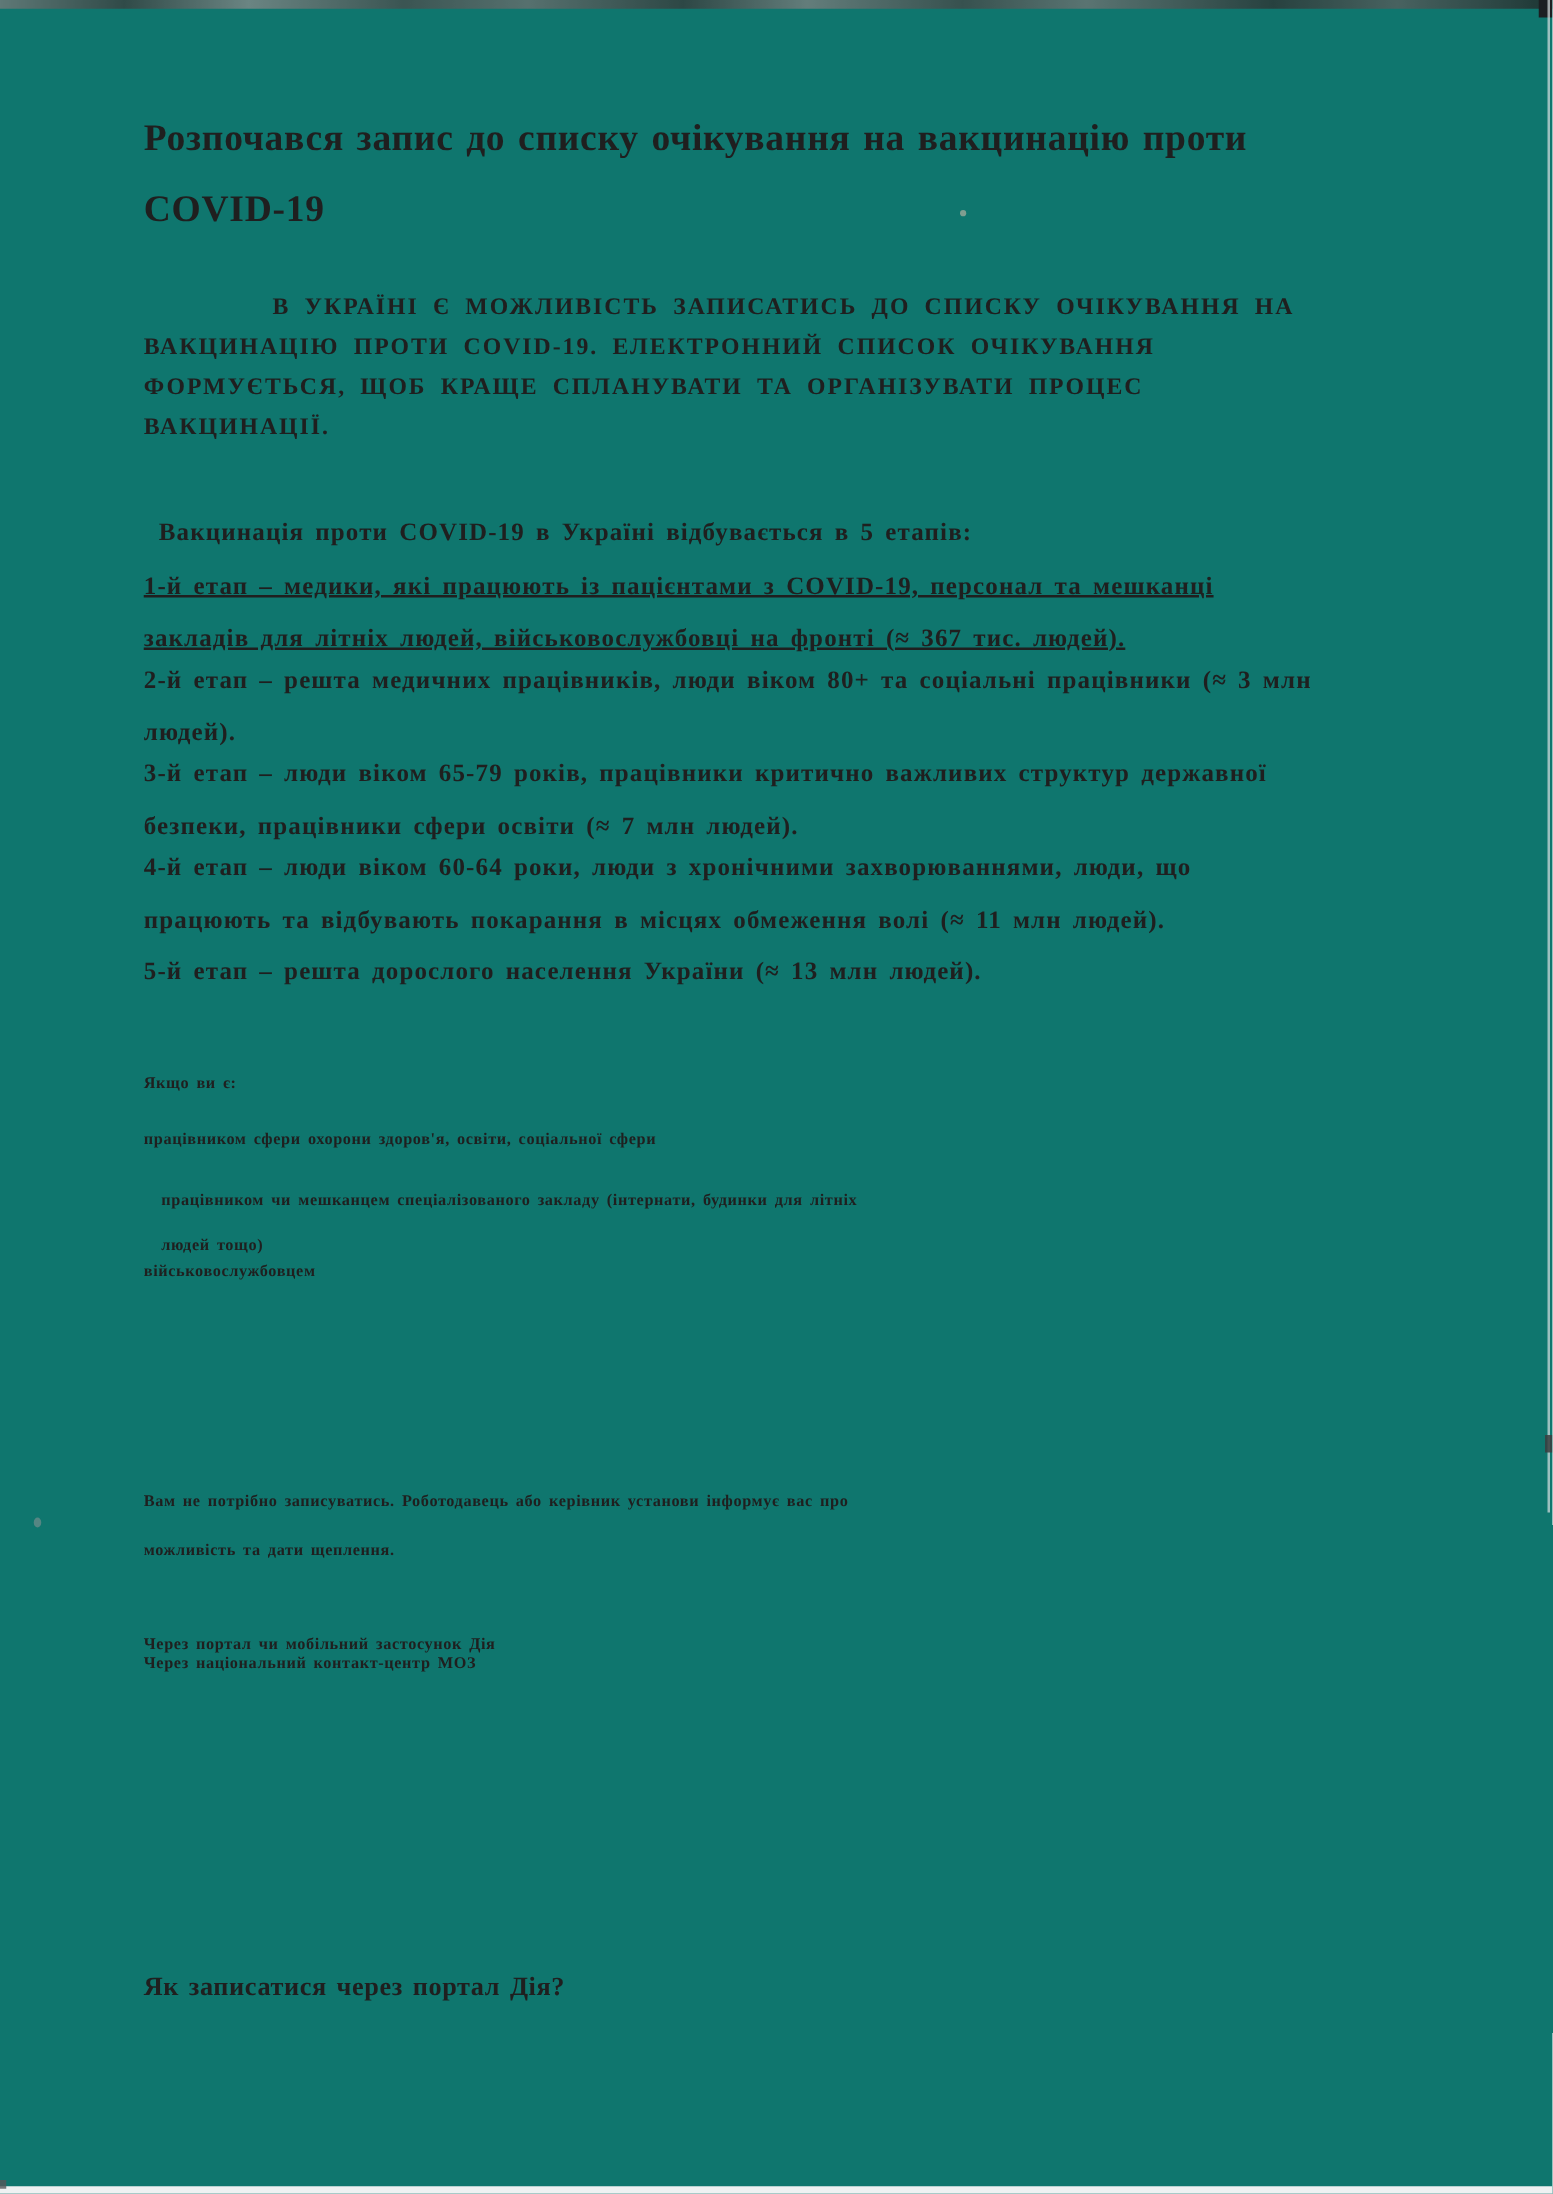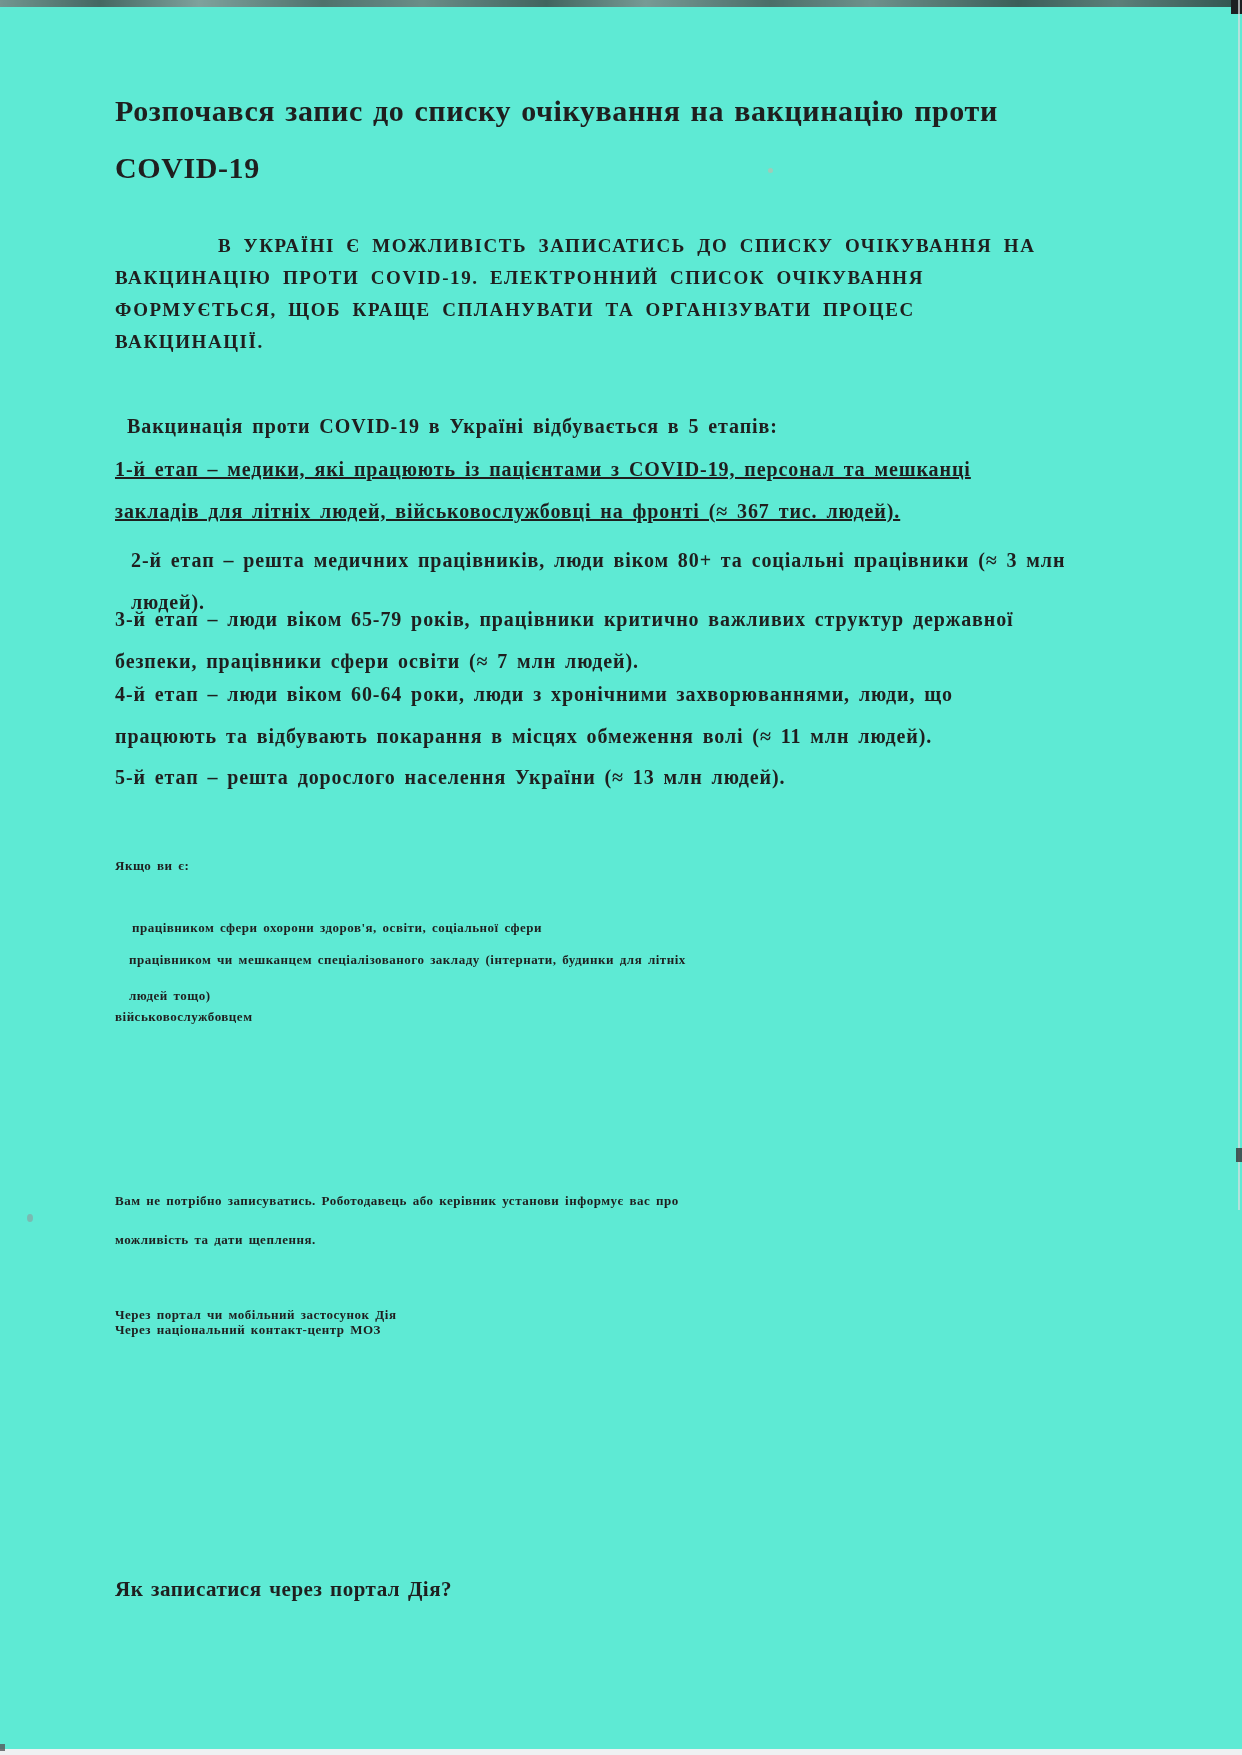--- a/index.html
+++ b/index.html
@@ -4,21 +4,21 @@
 <style>
   html, body {
     margin: 0;
     padding: 0;
     background: #ffffff;
   }
   .page {
     position: relative;
     width: 1242px;
     height: 1755px;
-    background: #5eead4;
+    background: #0f766e;
     overflow: hidden;
     font-family: "Liberation Serif", "DejaVu Serif", serif;
     color: #1f1f1f;
   }
   
   .scan-edge-top {
     position: absolute;
     top: 0; left: 0;
     width: 100%;
     height: 7px;
@@ -153,34 +153,34 @@
   <p class="tblock intro-upper" style="margin:0">В УКРАЇНІ Є МОЖЛИВІСТЬ ЗАПИСАТИСЬ ДО СПИСКУ ОЧІКУВАННЯ НА
 ВАКЦИНАЦІЮ ПРОТИ COVID-19. ЕЛЕКТРОННИЙ СПИСОК ОЧІКУВАННЯ
 ФОРМУЄТЬСЯ, ЩОБ КРАЩЕ СПЛАНУВАТИ ТА ОРГАНІЗУВАТИ ПРОЦЕС
 ВАКЦИНАЦІЇ.</p>
 
   <p class="tblock stages-heading" style="margin:12px">Вакцинація проти COVID-19 в Україні відбувається в 5 етапів:</p>
 
   <p class="tblock stage-text stage-0" style="margin:0">1-й етап – медики, які працюють із пацієнтами з COVID-19, персонал та мешканці
 закладів для літніх людей, військовослужбовці на фронті (≈ 367 тис. людей).</p>
 
-  <p class="tblock stage-text stage-1" style="margin:16px">2-й етап – решта медичних працівників, люди віком 80+ та соціальні працівники (≈ 3 млн
+  <p class="tblock stage-text stage-1" style="margin:0">2-й етап – решта медичних працівників, люди віком 80+ та соціальні працівники (≈ 3 млн
 людей).</p>
 
   <p class="tblock stage-text stage-2" style="margin:0">3-й етап – люди віком 65-79 років, працівники критично важливих структур державної
 безпеки, працівники сфери освіти (≈ 7 млн людей).</p>
 
   <p class="tblock stage-text stage-3" style="margin:0">4-й етап – люди віком 60-64 роки, люди з хронічними захворюваннями, люди, що
 працюють та відбувають покарання в місцях обмеження волі  (≈ 11 млн людей).</p>
 
   <p class="tblock stage-text stage-4" style="margin:0">5-й етап – решта дорослого населення України (≈ 13 млн людей).</p>
 
   <p class="tblock plain eligibility-heading" style="margin:0">Якщо ви є:</p>
 
-  <p class="tblock plain elig-0" style="margin:17px">працівником сфери охорони здоров'я, освіти, соціальної сфери</p>
+  <p class="tblock plain elig-0" style="margin:0">працівником сфери охорони здоров'я, освіти, соціальної сфери</p>
 
   <p class="tblock plain elig-1" style="margin:14px">працівником чи мешканцем спеціалізованого закладу (інтернати, будинки для літніх
 людей тощо)</p>
 
   <p class="tblock plain elig-2" style="margin:0">військовослужбовцем</p>
 
 
   <p class="tblock plain no-signup-note" style="margin:0">Вам не потрібно записуватись. Роботодавець або керівник установи інформує вас про
 можливість та дати щеплення.</p>
 

